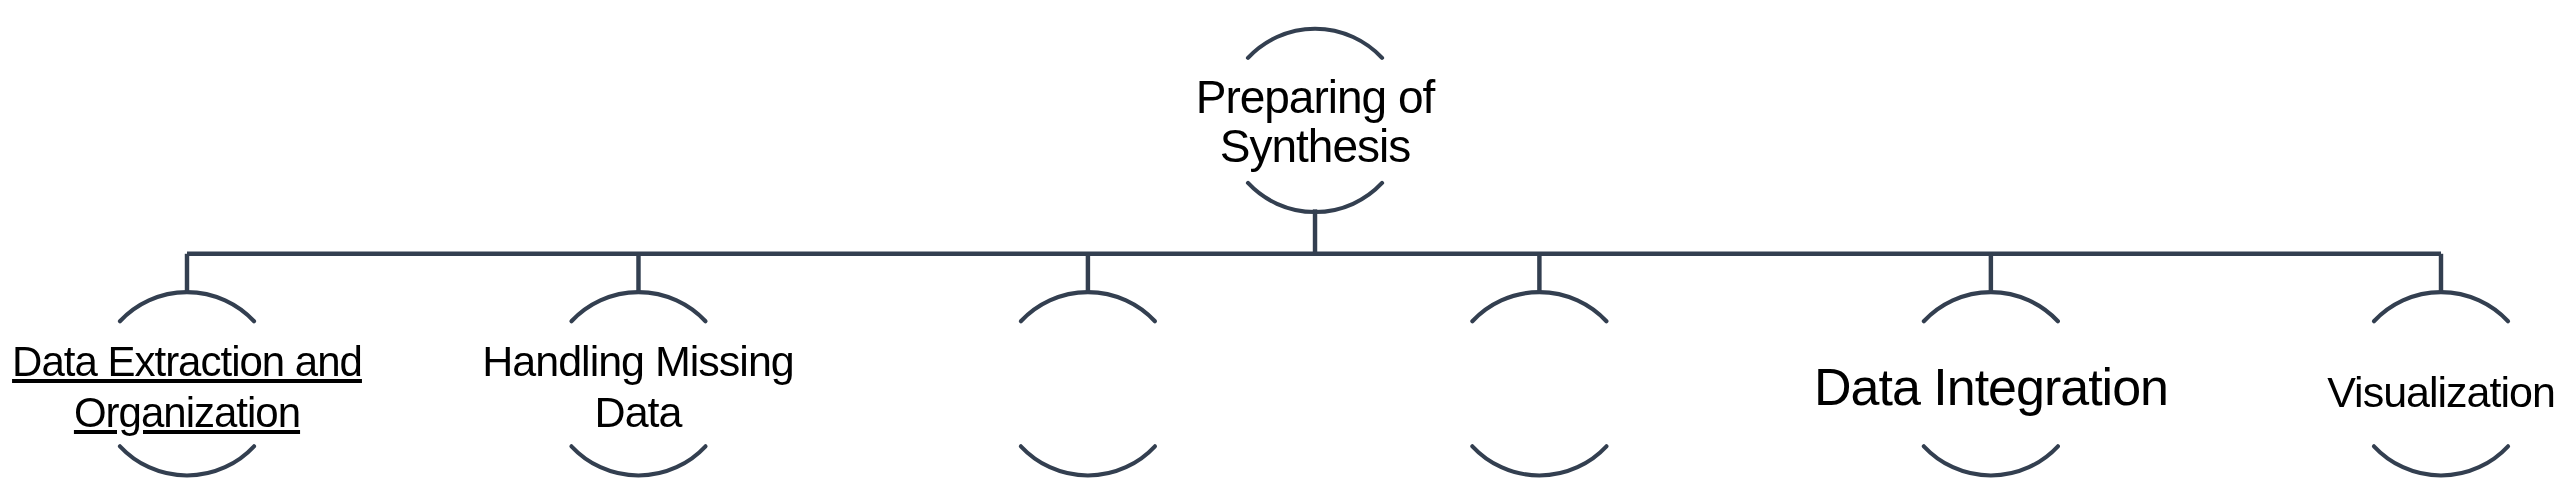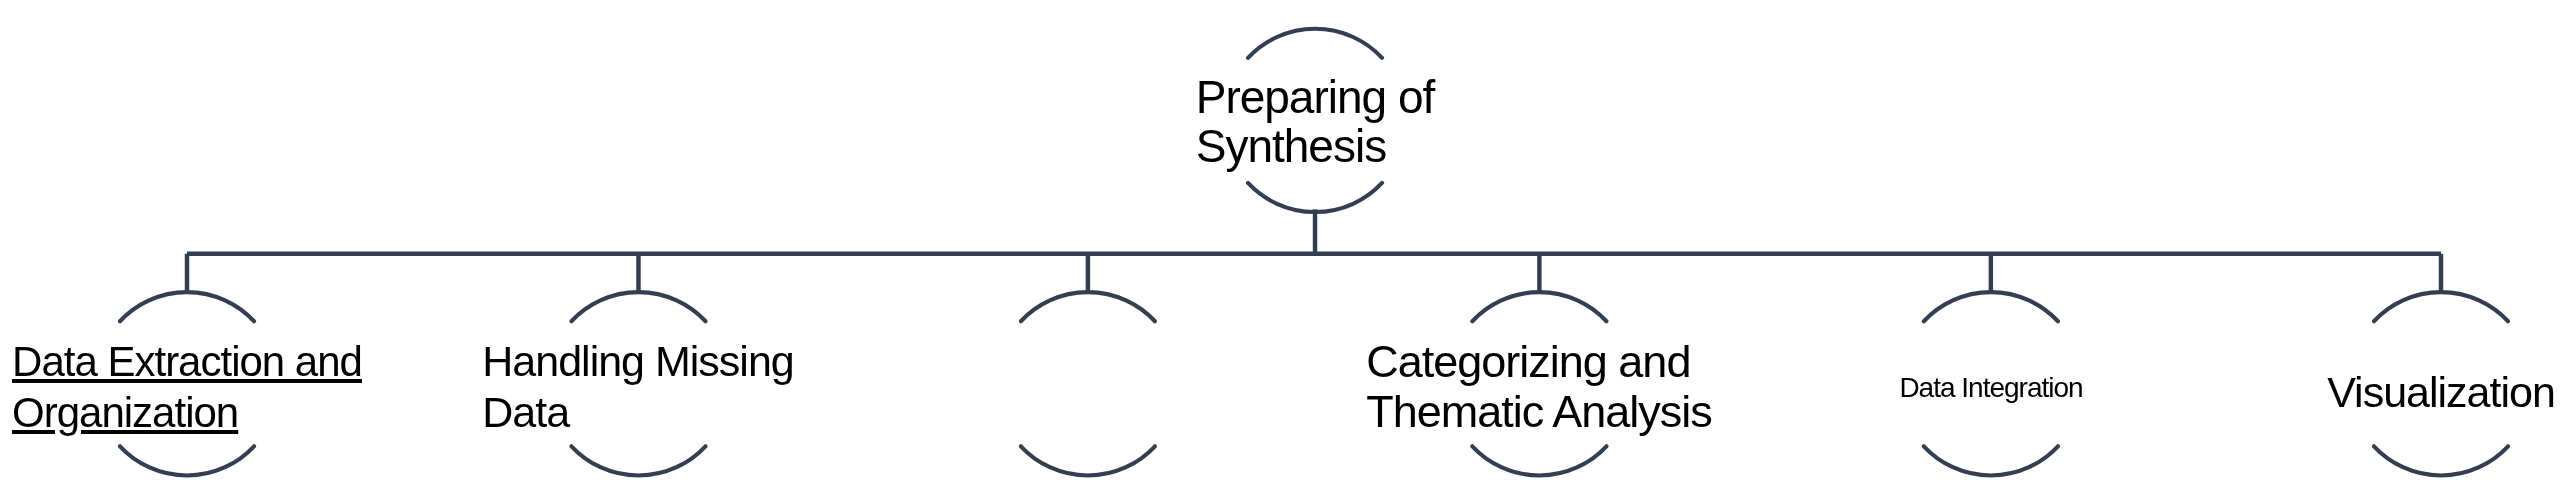--- a/index.html
+++ b/index.html
@@ -16,31 +16,31 @@
     font-family: "Liberation Sans", sans-serif;
   }
   .canvas svg {
     position: absolute;
     left: 0;
     top: 0;
   }
   .node-label {
     position: absolute;
     transform: translate(-50%, -50%);
-    text-align: left;
+    text-align: center;
     white-space: pre-line;
     color: #000000;
     letter-spacing: -1px;
   }
   .root-label   { font-size: 46px; line-height: 49px; }
   .child-label-0 { font-size: 42px; line-height: 51px; }
   .child-label-1 { font-size: 43px; line-height: 51px; }
   .child-label-2 { font-size: 38px; line-height: 41px; }
   .child-label-3 { font-size: 45px; line-height: 50px; }
-  .child-label-4 { font-size: 28px; line-height: 45px; }
+  .child-label-4 { font-size: 52px; line-height: 45px; }
   .child-label-5 { font-size: 43px; line-height: 46px; }
 </style>
 </head>
 <body>
 
 <div class="canvas">
 
   <svg width="2576" height="498" viewBox="0 0 3765 728">
 
     <path d="M273 371 H3568" stroke="#333F50" stroke-width="6.5" fill="none"></path>
@@ -88,20 +88,18 @@
   <div class="node-label root-label" style="left:1315px; top:122px;">Preparing of
 Synthesis</div>
 
   <div class="node-label child-label-0" style="left:187px; top:387px;text-decoration:underline;">Data Extraction and
 Organization</div>
 
   <div class="node-label child-label-1" style="left:638px; top:387px;">Handling Missing
 Data</div>
 
 
-  <div class="node-label child-label-3" style="left:1539px; top:387px;">Categorizing and
-Thematic Analysis</div>
 
   <div class="node-label child-label-4" style="left:1991px; top:387px;">Data Integration</div>
 
   <div class="node-label child-label-5" style="left:2441px; top:392px;">Visualization</div>
 </div>
 
 
 </body></html>

